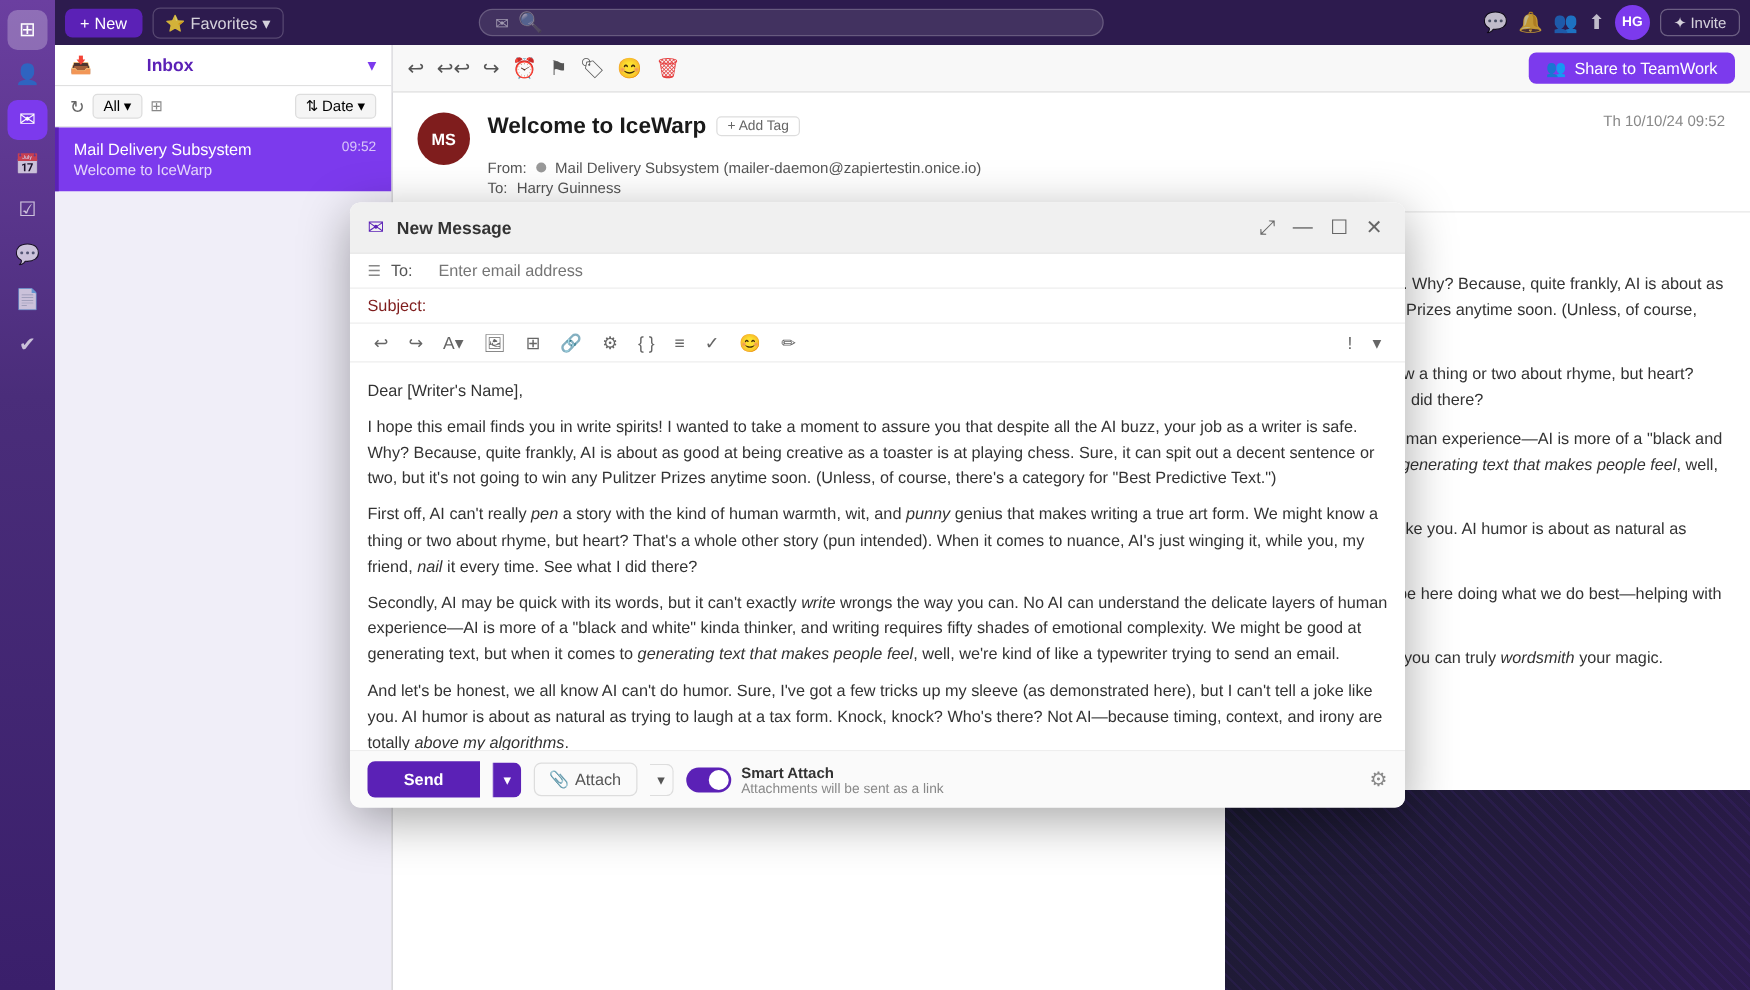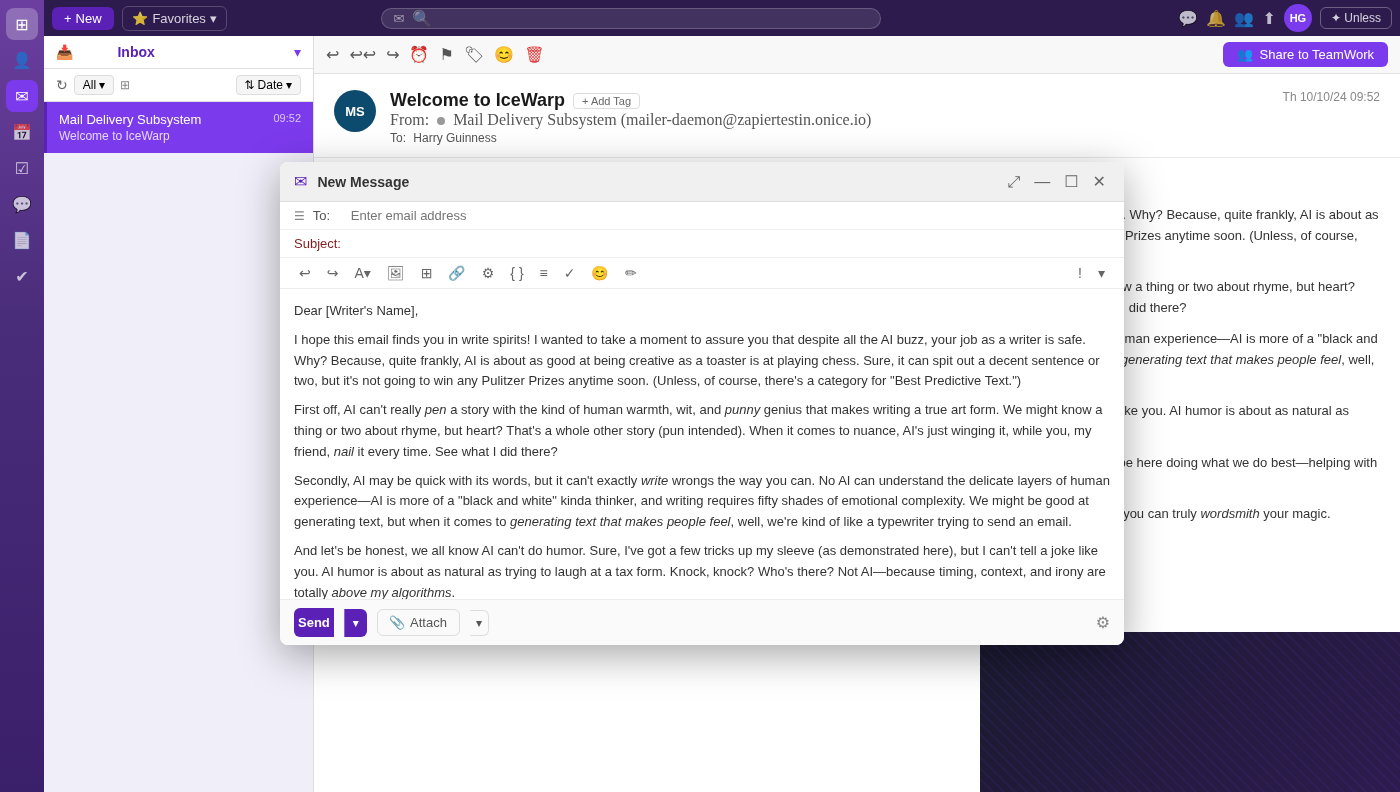--- a/index.html
+++ b/index.html
@@ -213,39 +213,39 @@
     
     .email-header {
       padding: 16px 20px 12px;
       border-bottom: 1px solid #e8e8e8;
       display: flex;
       align-items: flex-start;
       gap: 14px;
     }
     .email-avatar {
       width: 42px; height: 42px;
-      background: #0c4a6e;
+      background: #7f1d1d;
       border-radius: 50%;
       display: flex; align-items: center; justify-content: center;
       color: white; font-size: 13px; font-weight: bold;
       flex-shrink: 0;
     }
     .email-meta { flex: 1; }
     .email-title { font-size: 18px; font-weight: 600; color: #1a1a1a; }
     .add-tag-btn {
       background: transparent;
       border: 1px solid #ddd;
       border-radius: 4px;
       padding: 1px 8px;
       font-size: 11px;
       color: #666;
       cursor: pointer;
       margin-left: 8px;
     }
-    .email-from { font-size: 16px; color: #555; margin-top: 0; font-family: Liberation Serif, serif; }
+    .email-from { font-size: 12px; color: #555; margin-top: 16px; }
     .email-to { font-size: 12px; color: #555; margin-top: 2px; }
     .email-date { font-size: 12px; color: #888; }
 
     
     .email-body {
       flex: 1;
       padding: 16px 20px;
       overflow-y: auto;
       font-size: 13px;
       line-height: 1.6;
@@ -357,21 +357,21 @@
       align-items: center;
       gap: 10px;
       background: #fafafa;
       border-radius: 0 0 8px 8px;
     }
     .send-btn {
       background: #5b21b6;
       color: white;
       border: none;
       border-radius: 6px 0 0 6px;
-      padding: 7px 4px;
+      padding: 7px 29px;
       font-size: 13px;
       font-weight: 600;
       cursor: pointer;
     }
     .send-dropdown {
       background: #5b21b6;
       color: white;
       border: none;
       border-radius: 0 6px 6px 0;
       padding: 7px 8px;
@@ -453,21 +453,21 @@
       <span style="color:rgba(255,255,255,0.5); font-size:13px;">✉</span>
       <span style="color:rgba(255,255,255,0.5);">🔍</span>
     </div>
     <div class="top-right-icons">
       <span class="tri">💬</span>
       <span class="tri">🔔</span>
       <span class="tri">👥</span>
       <span class="tri">⬆</span>
       <div class="avatar-btn">HG</div>
       <button class="invite-btn">
-        <span>✦ Unless</span>
+        <span>✦ Invite</span>
       </button>
     </div>
   </div>
 
   <div class="content-area">
 
     <div class="email-sidebar">
       <div class="email-sidebar-header">
         <span style="font-size:14px;color:#7c3aed;">📥</span>
         <span class="inbox-label">Inbox</span>
@@ -601,15 +601,22 @@
   </div>
 
   <div class="compose-footer">
     <button class="send-btn">Send</button>
     <button class="send-dropdown">▾</button>
     <button class="attach-btn">
       <span>📎</span> 
         <span>Attach</span>
     </button>
     <button class="attach-dropdown">▾</button>
+    <div class="smart-attach">
+      <div class="toggle"></div>
+      <div class="smart-attach-text">
+        <div class="title">Smart Attach</div>
+        <div class="sub">Attachments will be sent as a link</div>
+      </div>
+    </div>
     <button class="gear-btn">⚙</button>
   </div>
 </div>
 
 </body></html>

